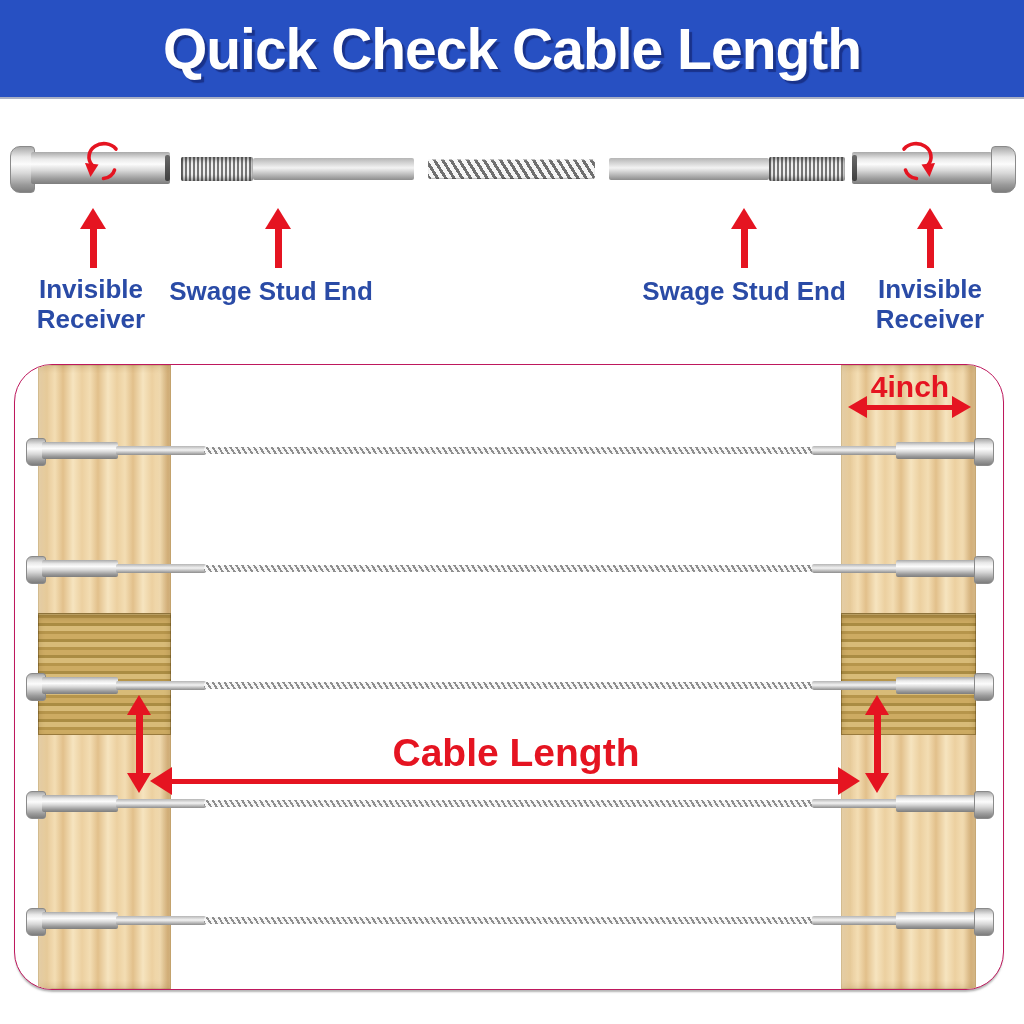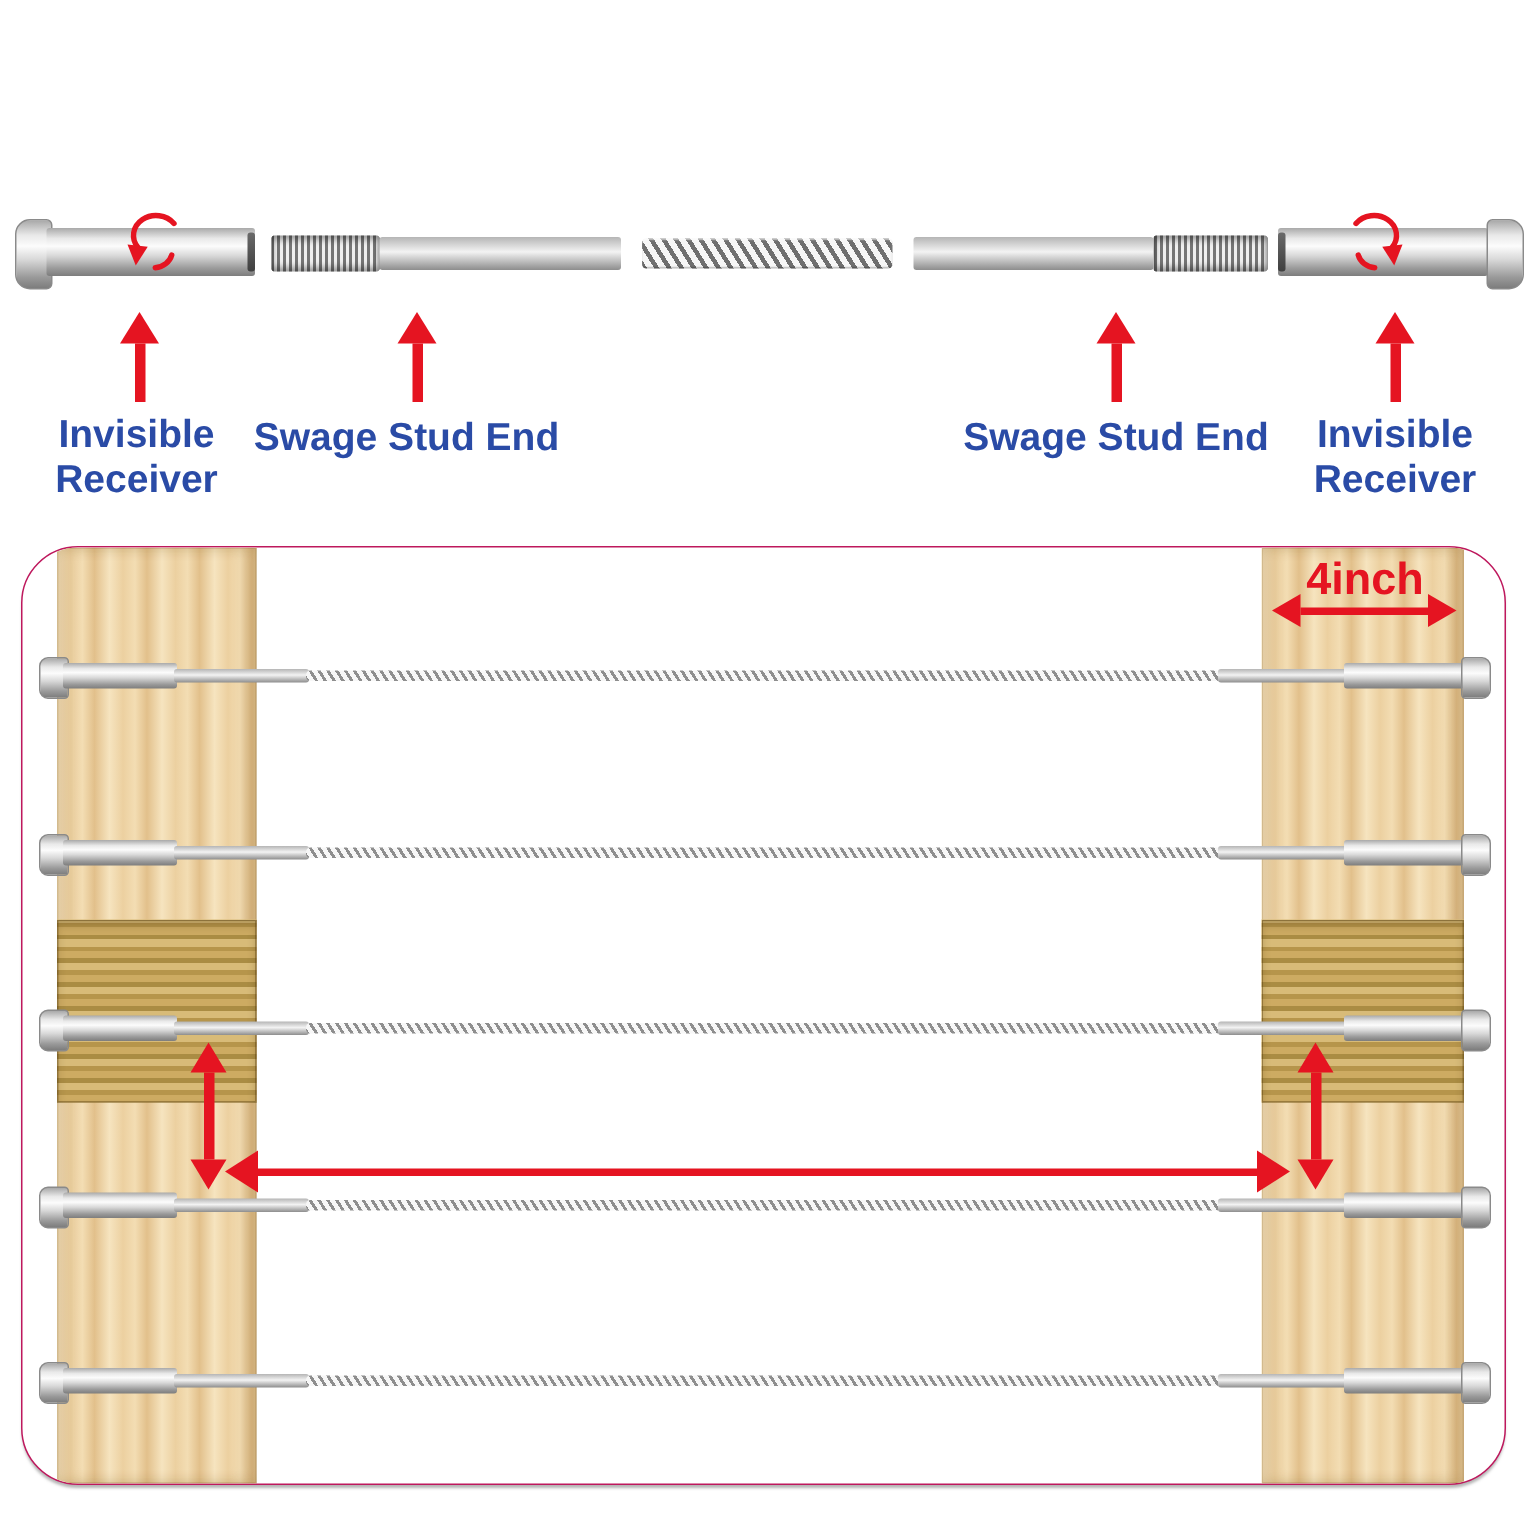--- a/index.html
+++ b/index.html
@@ -85,20 +85,23 @@
   .cable-row .body-r{left:881px;top:4px;width:80px;height:17px;border-radius:2px;}
   .cable-row .head-r{left:959px;top:0;width:18px;height:26px;border-radius:3px 6px 6px 3px;}
 
   .red-label{color:#e51421;font-weight:700;text-align:center;}
 </style>
 </head>
 <body>
 
 <div id="stage">
 
+  <div id="banner" class="abs">
+    <h1>Quick Check Cable Length</h1>
+  </div>
 
   <div class="abs" style="left:0;top:100px;width:860px;height:250px;">
 
     <div class="abs metal recv-head" style="left:10px;top:46px;width:23px;height:45px;border-radius:10px 4px 4px 10px;"></div>
     <div class="abs metal" style="left:31px;top:52px;width:139px;height:32px;border-radius:2px;">
       <div class="bore" style="right:0;"></div>
     </div>
 
     <div class="abs threads" style="left:181px;top:57px;width:72px;height:24px;"></div>
     <div class="abs rod" style="left:253px;top:58px;width:161px;height:22px;"></div>
@@ -201,20 +204,21 @@
       <div class="abs metal recv-head head-r"></div>
     </div>
 
     <div class="abs red-label" style="left:835px;top:5px;width:120px;font-size:30px;">4inch</div>
     <div class="abs hdouble small" style="left:833px;top:31px;width:123px;height:22px;">
       <div class="head-left"></div>
         <div class="shaft"></div>
         <div class="head-right"></div>
     </div>
 
+    <div class="abs red-label" style="left:336px;top:366px;width:330px;font-size:39px;">Cable Length</div>
     <div class="abs hdouble" style="left:135px;top:402px;width:710px;height:28px;">
       <div class="head-left"></div>
         <div class="shaft"></div>
         <div class="head-right"></div>
     </div>
 
     <div class="abs vdouble" style="left:111px;top:330px;height:98px;">
       <div class="head-up"></div>
         <div class="shaft" style="height:58px;"></div>
         <div class="head-down"></div>

